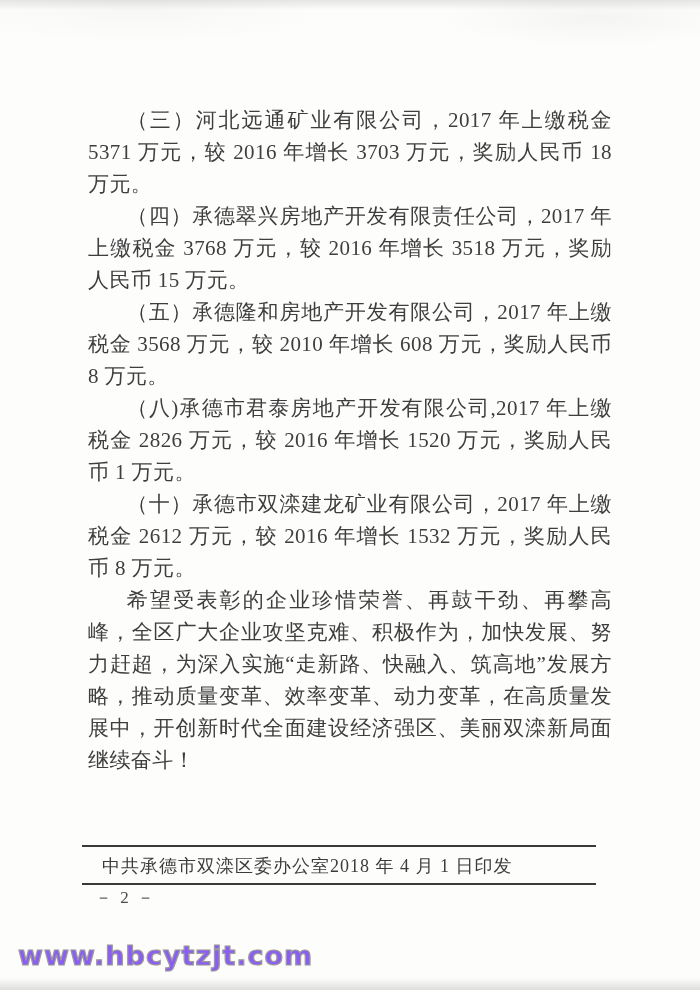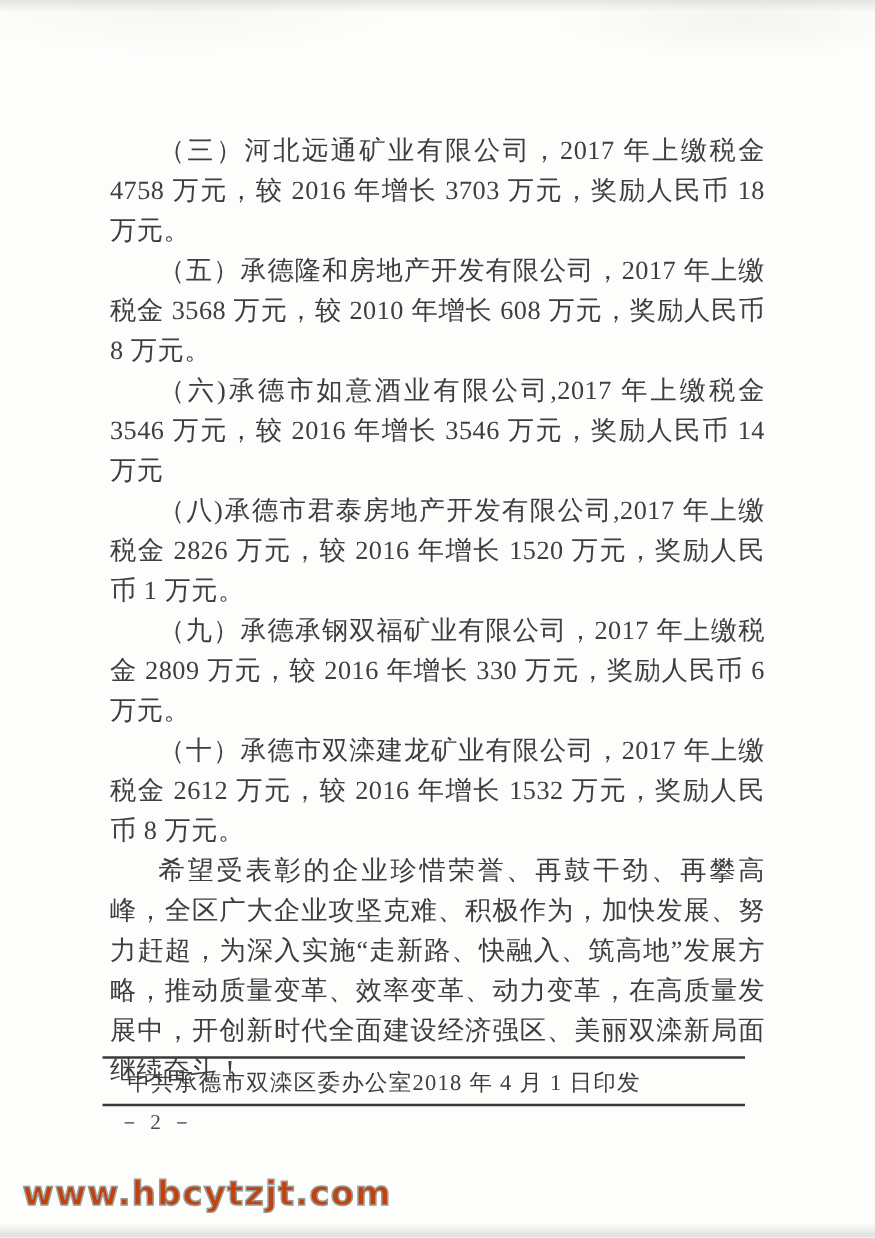--- a/index.html
+++ b/index.html
@@ -89,47 +89,46 @@
   }
 
   .watermark {
     position: absolute;
     top: 940px;
     left: 18px;
     font-family: "DejaVu Sans", "Liberation Sans", sans-serif;
     font-weight: bold;
     font-size: 27px;
     letter-spacing: 1px;
-    color: #c2410c;
+    color: #8b5cf6;
     -webkit-text-stroke: 1.2px #9b9b98;
     text-shadow:
       0 0 1px #b5b5b2;
   }
 </style>
 </head>
 <body>
 
 <div class="page">
 
   <div class="scan-top"></div>
   <div class="scan-mottle"></div>
 
   <div class="body-text">
 
-      <p>（三）河北远通矿业有限公司，2017 年上缴税金 4758 万元，较 2016 年增长 3703 万元，奖励人民币 18 万元。</p>
+      <p>（三）河北远通矿业有限公司，2017 年上缴税金 5371 万元，较 2016 年增长 3703 万元，奖励人民币 18 万元。</p>
 
+      <p>（四）承德翠兴房地产开发有限责任公司，2017 年上缴税金 3768 万元，较 2016 年增长 3518 万元，奖励人民币 15 万元。</p>
 
       <p>（五）承德隆和房地产开发有限公司，2017 年上缴税金 3568 万元，较 2010 年增长 608 万元，奖励人民币 8 万元。</p>
 
-      <p>（六)承德市如意酒业有限公司,2017 年上缴税金 3546 万元，较 2016 年增长 3546 万元，奖励人民币 14 万元</p>
 
 
       <p>（八)承德市君泰房地产开发有限公司,2017 年上缴税金 2826 万元，较 2016 年增长 1520 万元，奖励人民币 1 万元。</p>
 
-      <p>（九）承德承钢双福矿业有限公司，2017 年上缴税金 2809 万元，较 2016 年增长 330 万元，奖励人民币 6 万元。</p>
 
       <p>（十）承德市双滦建龙矿业有限公司，2017 年上缴税金 2612 万元，较 2016 年增长 1532 万元，奖励人民币 8 万元。</p>
 
       <p>希望受表彰的企业珍惜荣誉、再鼓干劲、再攀高峰，全区广大企业攻坚克难、积极作为，加快发展、努力赶超，为深入实施“走新路、快融入、筑高地”发展方略，推动质量变革、效率变革、动力变革，在高质量发展中，开创新时代全面建设经济强区、美丽双滦新局面继续奋斗！</p>
     </div>
 
   <div class="footer-rule top"></div>
 
   <div class="footer-row">
     <span>中共承德市双滦区委办公室</span>

